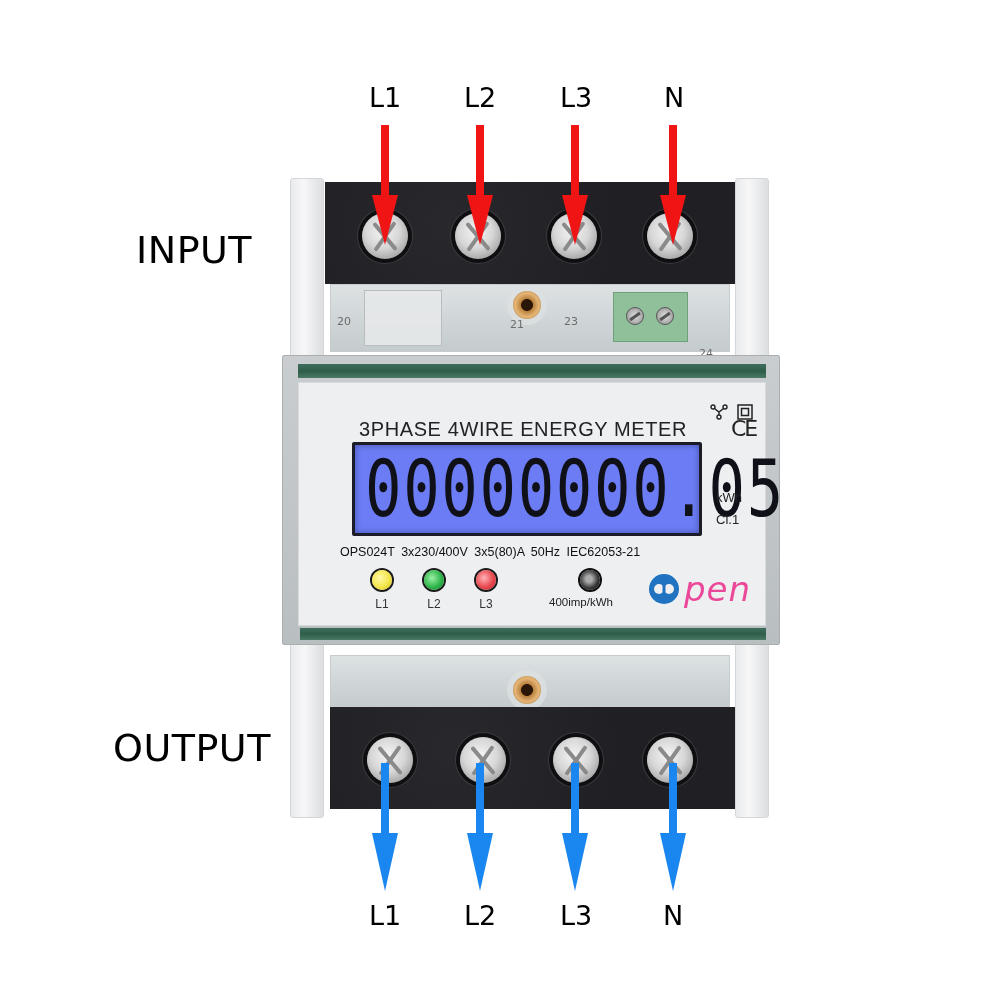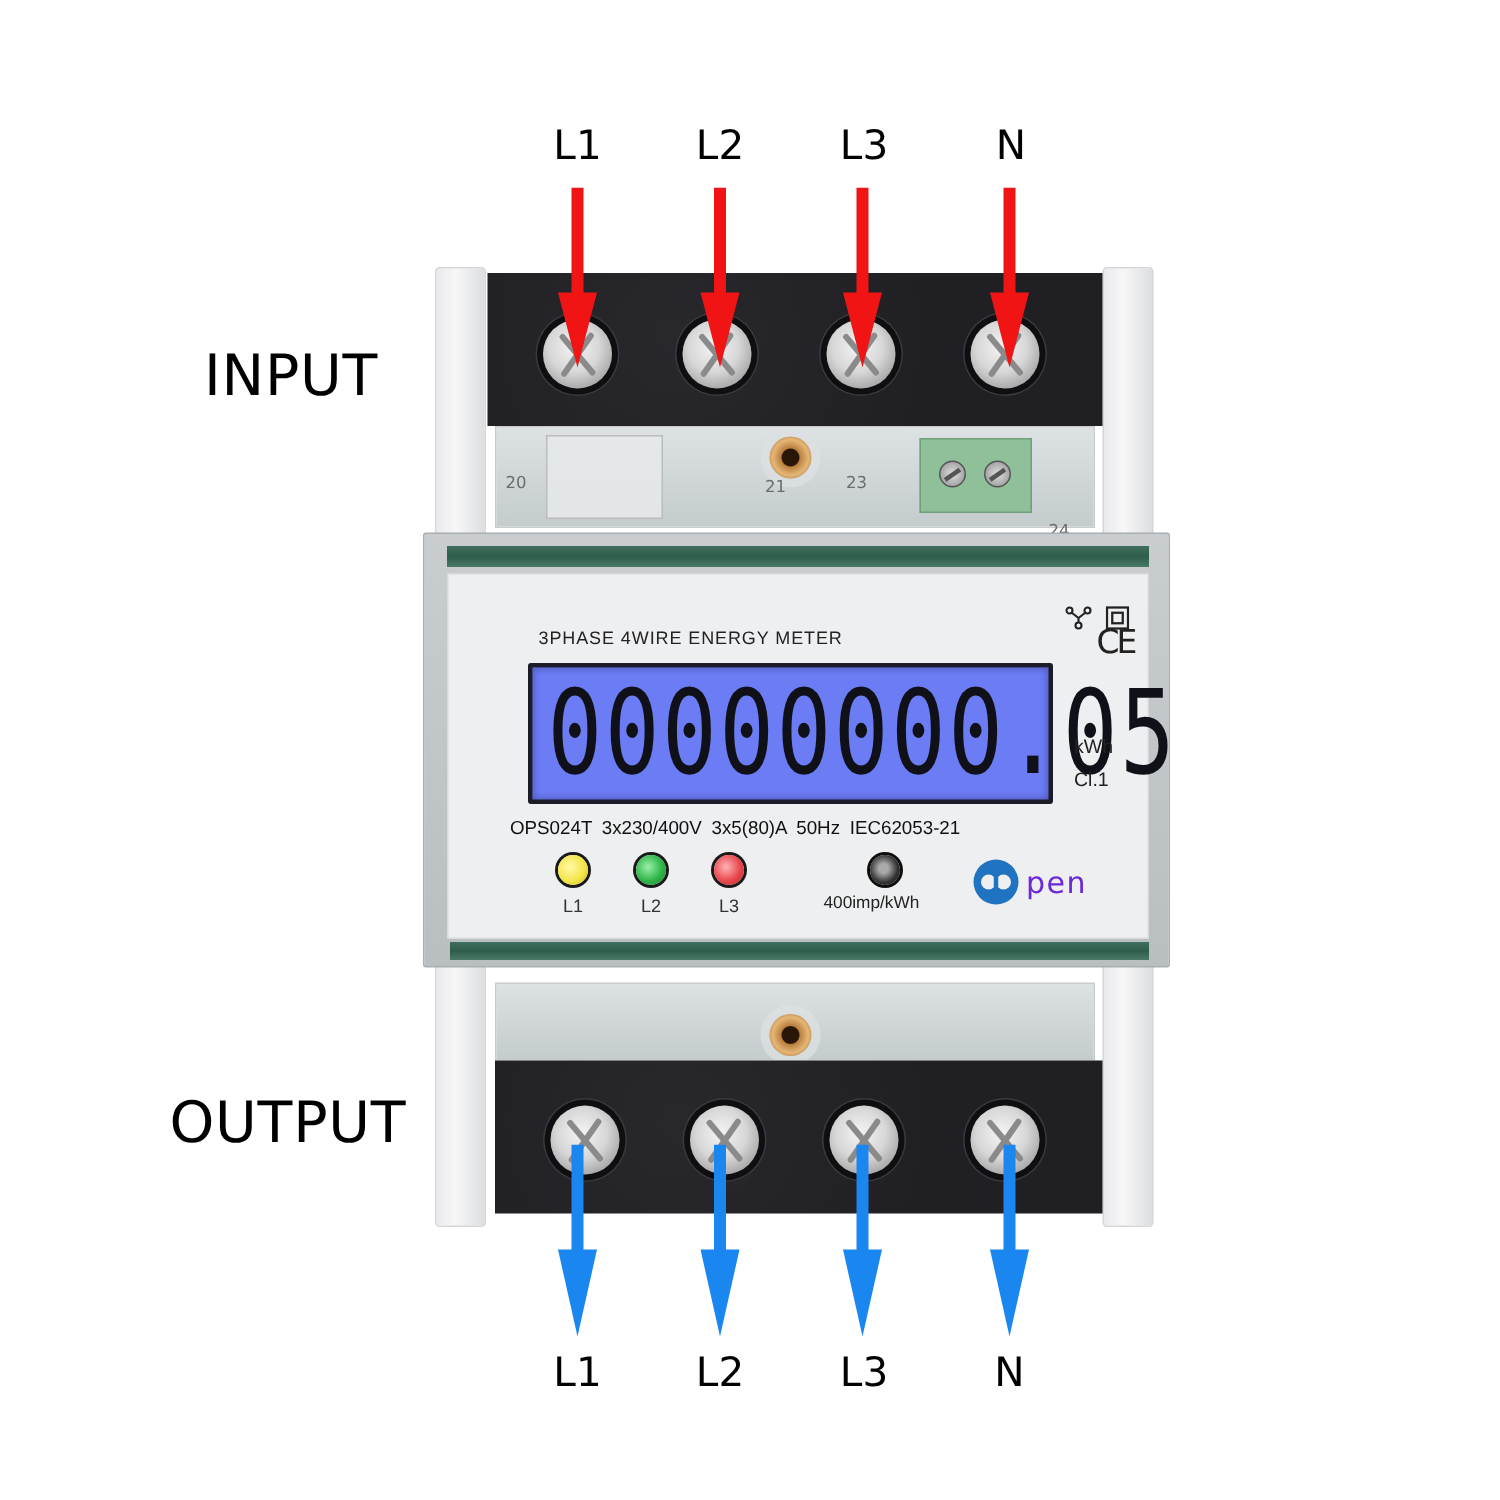--- a/index.html
+++ b/index.html
@@ -28,33 +28,33 @@
            background: radial-gradient(circle, #2a1606 0 28%, #b9803f 32%, #e5b676 60%, #8b5a22 100%); box-shadow: 0 0 0 6px rgba(220,224,226,0.75); }
   .num-mark { position: absolute; font-family: "DejaVu Sans", sans-serif; font-size: 11px; color: #6c6c6c; }
   .green-conn { position: absolute; background: #8fc09a; border: 1px solid #6f9f7b; }
   .mini-screw { position: absolute; width: 18px; height: 18px; border-radius: 50%; background: radial-gradient(circle, #e0e0e0, #8d8d8d); border: 1px solid #555; }
   .mini-screw::after { content:""; position:absolute; left:2px; right:2px; top:7px; height:3px; background:#555; transform: rotate(-35deg); }
   .latch { position: absolute; background: rgba(230,232,233,0.9); border: 1px solid #b9bdbf; }
 
   
   .front-frame { position: absolute; background: linear-gradient(180deg, #c9cdcf, #b9bec1); border: 1px solid #a9aeb1; border-radius: 2px; }
   .front-panel { position: absolute; background: #eeeff1; border: 1px solid #d9dadc; }
-  .panel-title { position: absolute; font-family: "Liberation Sans", sans-serif; font-size: 12px; letter-spacing: 0.6px; color: #222; }
+  .panel-title { position: absolute; font-family: "Liberation Sans", sans-serif; font-size: 20px; letter-spacing: 0.6px; color: #222; }
   .lcd { position: absolute; background: #6c7cf4; border: 3px solid #1c1c28; border-radius: 2px; box-shadow: inset 0 0 6px rgba(0,0,40,0.35); }
   .lcd-digits { position: absolute; left: 10px; right: 8px; top: 2px; bottom: 2px; display: flex; align-items: center; justify-content: space-between;
                 font-family: "DejaVu Sans Mono", monospace; font-size: 74px; line-height: 1; color: #101018; letter-spacing: 2px; transform: scaleX(0.82) scaleY(1.05); transform-origin: left center; }
   .unit-text { position: absolute; font-family: "Liberation Sans", sans-serif; font-size: 13px; color: #222; }
   .ce-mark { position: absolute; font-family: "DejaVu Sans", sans-serif; font-size: 22px; color: #222; letter-spacing: -2px; }
   .spec-line { position: absolute; font-family: "Liberation Sans", sans-serif; font-size: 12.5px; color: #111; white-space: nowrap; word-spacing: 3px; }
   .led { position: absolute; width: 20px; height: 20px; border-radius: 50%; transform: translate(-50%, -50%); box-shadow: 0 0 0 2px #1a1a1a; }
   .led-label { position: absolute; font-family: "Liberation Sans", sans-serif; font-size: 12px; color: #333; transform: translateX(-50%); }
   .pulse-led { position: absolute; width: 20px; height: 20px; border-radius: 50%; transform: translate(-50%, -50%); background: radial-gradient(circle at 45% 45%, #aaa 0 20%, #333 60%, #111 100%); box-shadow: 0 0 0 2px #0e0e0e; }
   .pulse-label { position: absolute; font-family: "Liberation Sans", sans-serif; font-size: 11.5px; color: #222; text-align: right; }
   .brand { position: absolute; display: flex; align-items: center; gap: 4px; color: #1f73c0; }
-  .brand-text { font-family: "DejaVu Sans", sans-serif; font-size: 20px; color: #6d28d9; letter-spacing: 1px; line-height: 1; }
+  .brand-text { font-family: "DejaVu Sans", sans-serif; font-size: 34px; color: #ec4899; letter-spacing: 1px; line-height: 1; font-style: italic; }
 
   
   .arrow { position: absolute; transform: translateX(-50%); }
 </style>
 </head>
 <body>
 
 <div class="side-label" style="left:136px; top:228px;">INPUT</div>
 <div class="side-label" style="left:113px; top:726px;">OUTPUT</div>
 

